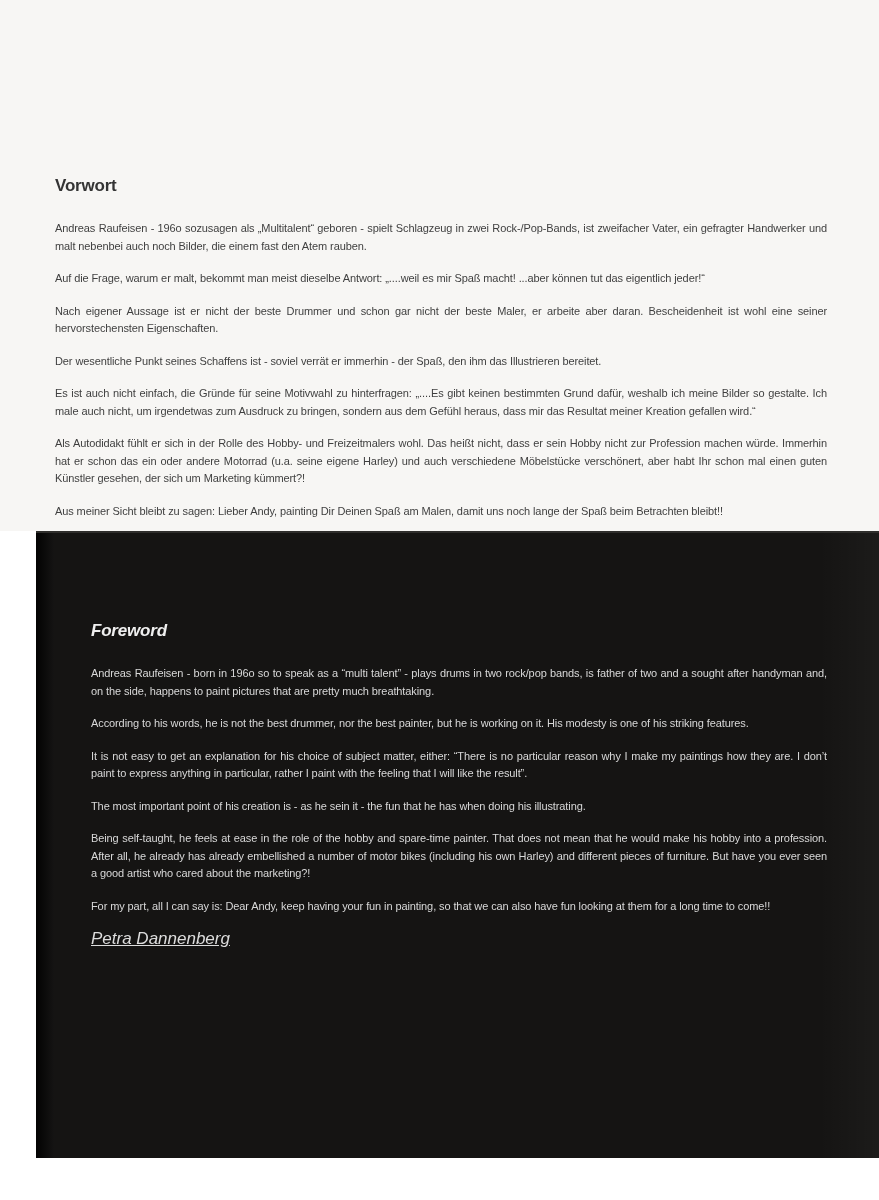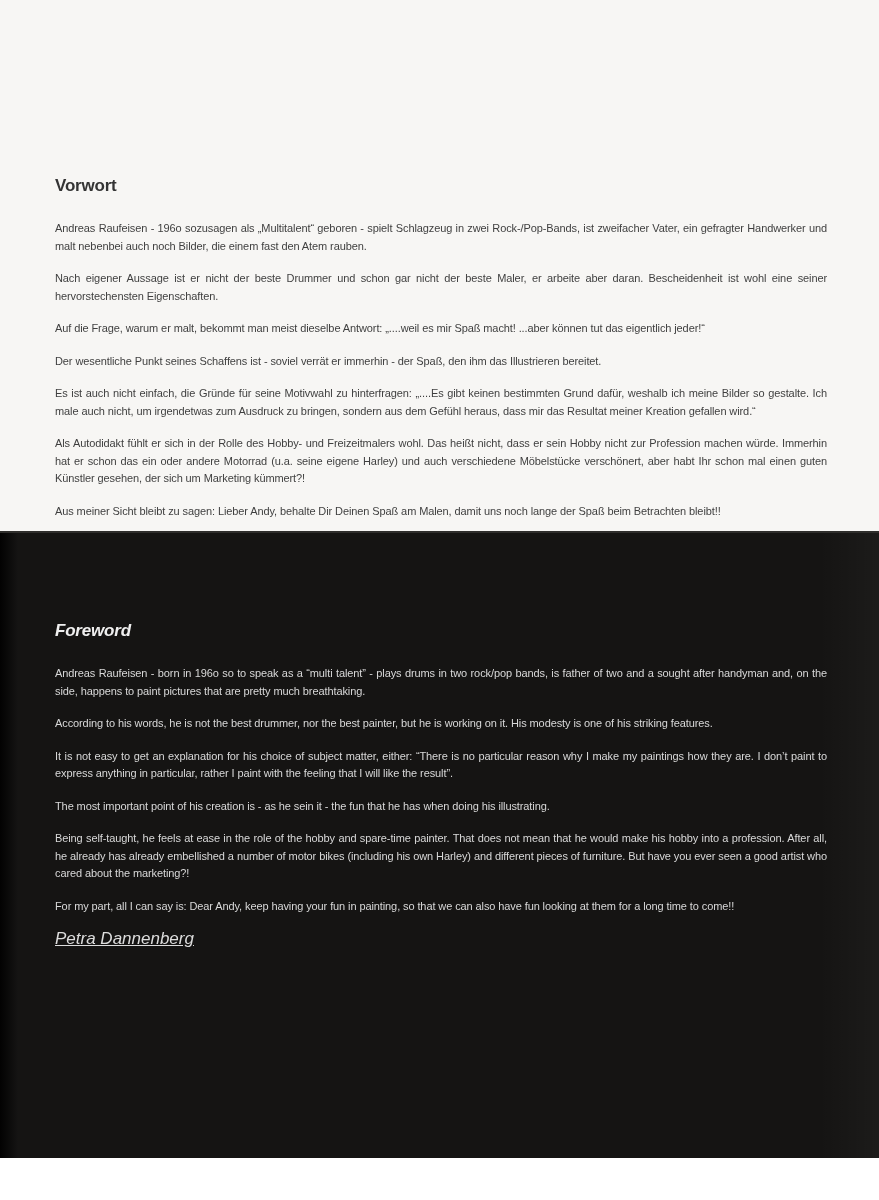--- a/index.html
+++ b/index.html
@@ -28,20 +28,21 @@
   }
   
   .black-section {
     box-sizing: border-box;
     position: relative;
     height: 627px;
     background: var(--dark-bg, #151413);
     color: var(--light-text, #d8d8d8);
     padding: 88px 52px 0 55px;
     border-top: 2px solid #2f2e2c;
+    margin-left: 36px;
   }
   .black-section .spine-shadow {
     position: absolute;
     left: 0; top: 0; bottom: 0;
     width: 18px;
     background: linear-gradient(90deg, rgba(0,0,0,0.9), rgba(0,0,0,0));
     pointer-events: none;
   }
   .black-section .edge-shade {
     position: absolute;
@@ -80,26 +81,26 @@
 </style>
 </head>
 <body>
 
 <div class="page">
 
   <section class="white-section">
     <h1 class="section-heading">Vorwort</h1>
     <div class="body-text">
         <p>Andreas Raufeisen - 196o sozusagen als „Multitalent“ geboren - spielt Schlagzeug in zwei Rock-/Pop-Bands, ist zweifacher Vater, ein gefragter Handwerker und malt nebenbei auch noch Bilder, die einem fast den Atem rauben.</p>
+        <p>Auf die Frage, warum er malt, bekommt man meist dieselbe Antwort: „....weil es mir Spaß macht! ...aber können tut das eigentlich jeder!“</p>
         <p>Nach eigener Aussage ist er nicht der beste Drummer und schon gar nicht der beste Maler, er arbeite aber daran. Bescheidenheit ist wohl eine seiner hervorstechensten Eigenschaften.</p>
-        <p>Auf die Frage, warum er malt, bekommt man meist dieselbe Antwort: „....weil es mir Spaß macht! ...aber können tut das eigentlich jeder!“</p>
         <p>Der wesentliche Punkt seines Schaffens ist - soviel verrät er  immerhin - der Spaß, den ihm das Illustrieren bereitet.</p>
         <p>Es ist auch nicht einfach, die Gründe für seine Motivwahl zu hinterfragen: „....Es gibt keinen bestimmten Grund dafür, weshalb ich meine Bilder so gestalte. Ich male auch nicht, um irgendetwas zum Ausdruck zu bringen, sondern aus dem Gefühl heraus, dass mir das Resultat meiner Kreation gefallen wird.“</p>
         <p>Als Autodidakt fühlt er sich in der Rolle des Hobby- und Freizeitmalers wohl. Das heißt nicht, dass er sein Hobby nicht zur Profession machen würde. Immerhin hat er schon das ein oder andere Motorrad (u.a. seine eigene Harley) und auch verschiedene Möbelstücke verschönert, aber habt Ihr schon mal einen guten Künstler gesehen, der sich um Marketing kümmert?!</p>
-        <p>Aus meiner Sicht bleibt zu sagen: Lieber Andy, behalte Dir Deinen Spaß am Malen, damit uns noch lange der Spaß beim Betrachten bleibt!!</p>
+        <p>Aus meiner Sicht bleibt zu sagen: Lieber Andy, painting Dir Deinen Spaß am Malen, damit uns noch lange der Spaß beim Betrachten bleibt!!</p>
       </div>
     <div class="signature">Petra Dannenberg</div>
   </section>
 
   <section class="black-section">
     <div class="spine-shadow"></div>
     <div class="edge-shade"></div>
     <h1 class="section-heading">Foreword</h1>
     <div class="body-text">
         <p>Andreas Raufeisen - born in 196o so to speak as a “multi talent” - plays drums in two rock/pop bands, is father of two and a sought after handyman and, on the side, happens to paint pictures that are pretty much breathtaking.</p>

